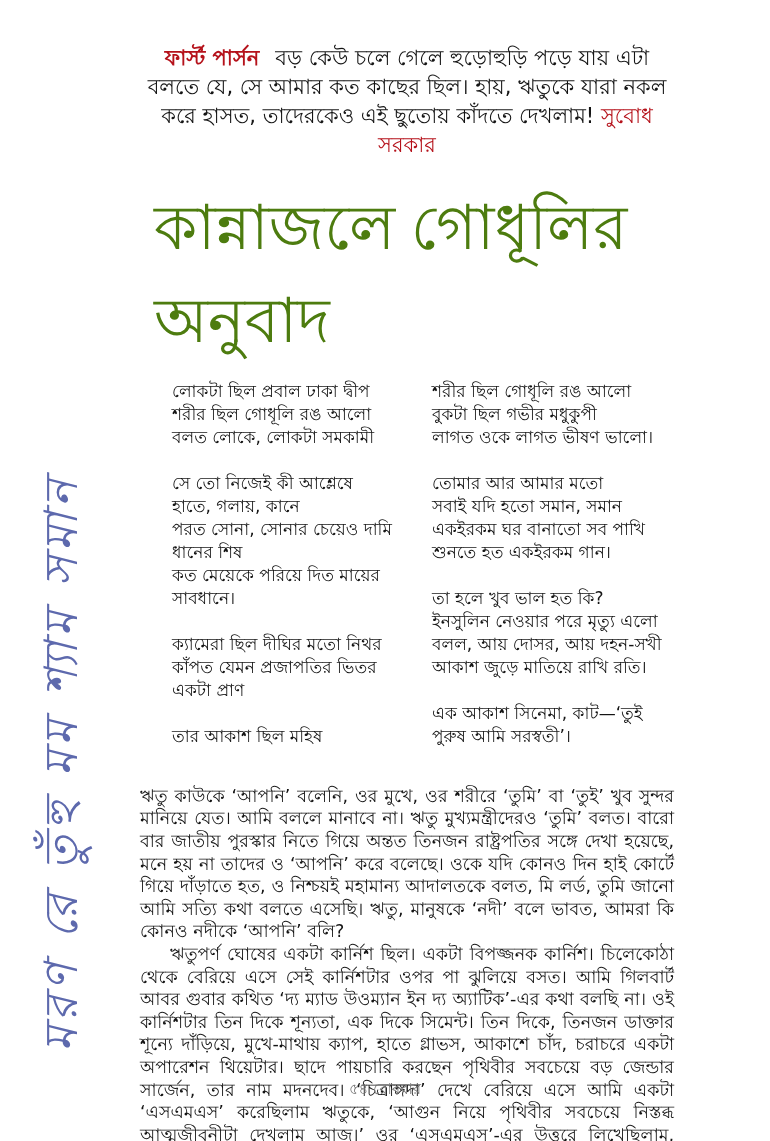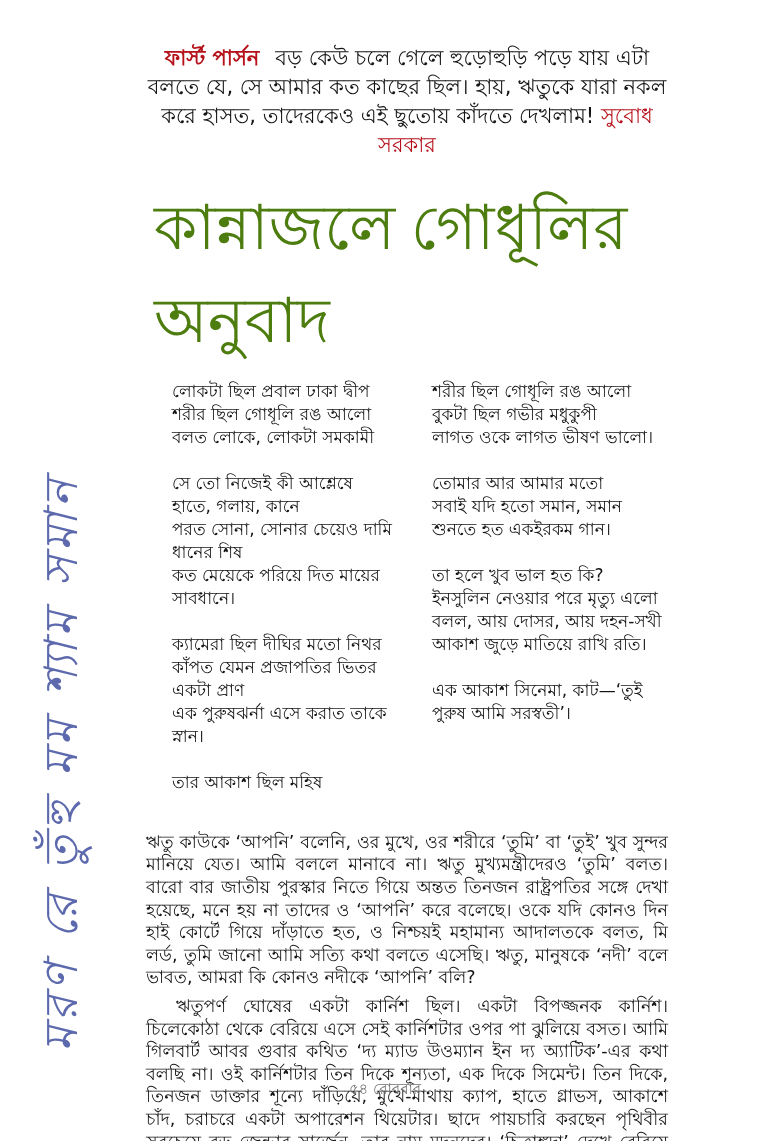--- a/index.html
+++ b/index.html
@@ -71,21 +71,21 @@
   .poem-col-right { padding-left: 2px; }
   .stanza { margin: 0 0 23px 0; }
   .poem-line { white-space: normal; }
   .prose {
     margin-top: 14px;
     font-size: 17.5px;
     line-height: 22.6px;
     text-align: justify;
     font-family: "DejaVu Sans", sans-serif;
   }
-  .prose p { margin: 6px; text-indent: 30px; }
+  .prose p { margin: 0; text-indent: 30px; }
   .prose p:first-child { text-indent: 0; }
   .page-footer {
     position: absolute;
     left: 0;
     right: 0;
     top: 1077px;
     text-align: center;
     font-size: 15px;
     font-family: "DejaVu Sans", sans-serif;
     color: #737373;
@@ -117,35 +117,35 @@
         <div class="stanza">
           <div class="poem-line">সে তো নিজেই কী আশ্লেষে</div>
           <div class="poem-line">হাতে, গলায়, কানে</div>
           <div class="poem-line">পরত সোনা, সোনার চেয়েও দামি ধানের শিষ</div>
           <div class="poem-line">কত মেয়েকে পরিয়ে দিত মায়ের সাবধানে।</div>
         </div>
         <div class="stanza">
           <div class="poem-line">ক্যামেরা ছিল দীঘির মতো নিথর</div>
           <div class="poem-line">কাঁপত যেমন প্রজাপতির ভিতর</div>
           <div class="poem-line">একটা প্রাণ</div>
-          <div class="poem-line">এক পুরুষঝর্না এসে করাত তাকে স্নান।</div>
         </div>
         <div class="stanza">
           <div class="poem-line">তার আকাশ ছিল মহিষ</div>
         </div>
       </div>
     <div class="poem-col-right">
         <div class="stanza">
           <div class="poem-line">শরীর ছিল গোধূলি রঙ আলো</div>
           <div class="poem-line">বুকটা ছিল গভীর মধুকুপী</div>
           <div class="poem-line">লাগত ওকে লাগত ভীষণ ভালো।</div>
         </div>
         <div class="stanza">
           <div class="poem-line">তোমার আর আমার মতো</div>
           <div class="poem-line">সবাই যদি হতো সমান, সমান</div>
+          <div class="poem-line">একইরকম ঘর বানাতো সব পাখি</div>
           <div class="poem-line">শুনতে হত একইরকম গান।</div>
         </div>
         <div class="stanza">
           <div class="poem-line">তা হলে খুব ভাল হত কি?</div>
           <div class="poem-line">ইনসুলিন নেওয়ার পরে মৃত্যু এলো</div>
           <div class="poem-line">বলল, আয় দোসর, আয় দহন-সখী</div>
           <div class="poem-line">আকাশ জুড়ে মাতিয়ে রাখি রতি।</div>
         </div>
         <div class="stanza">
           <div class="poem-line">এক আকাশ সিনেমা, কাট—‘তুই পুরুষ আমি সরস্বতী’।</div>

